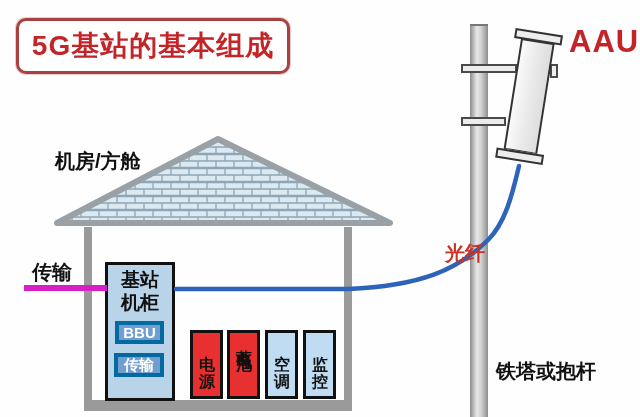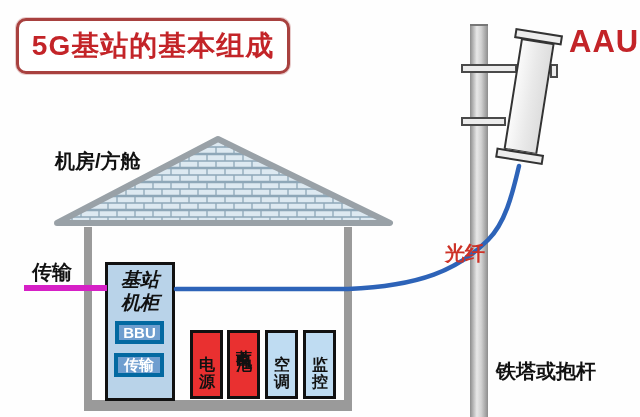--- a/index.html
+++ b/index.html
@@ -30,21 +30,21 @@
   .floor      { left:84px;  top:400px; width:268px; height:11px; background:#9a9a9a; }
 
   
   .cabinet {
     left:105px; top:262px; width:70px; height:139px;
     background:#b9d3e9; border:3px solid #111; box-sizing:border-box;
   }
   .cabinet-name {
     display:block; width:46px; margin:3px auto 0 auto;
     font-size:19px; line-height:23px; font-weight:800; color:#111;
-    text-align:center; word-break:break-all;font-style:italic;
+    text-align:center; word-break:break-all;
   }
   .module {
     position:absolute; box-sizing:border-box;
     background:#6f9ecf; border:4px solid #0369a1;
     display:flex; align-items:center; justify-content:center;
     color:#ffffff; font-weight:800; font-size:15px;
   }
   .module-bbu    { left:7px; top:56px; width:49px; height:23px; }
   .module-trans  { left:6px; top:88px; width:50px; height:24px; }
 

